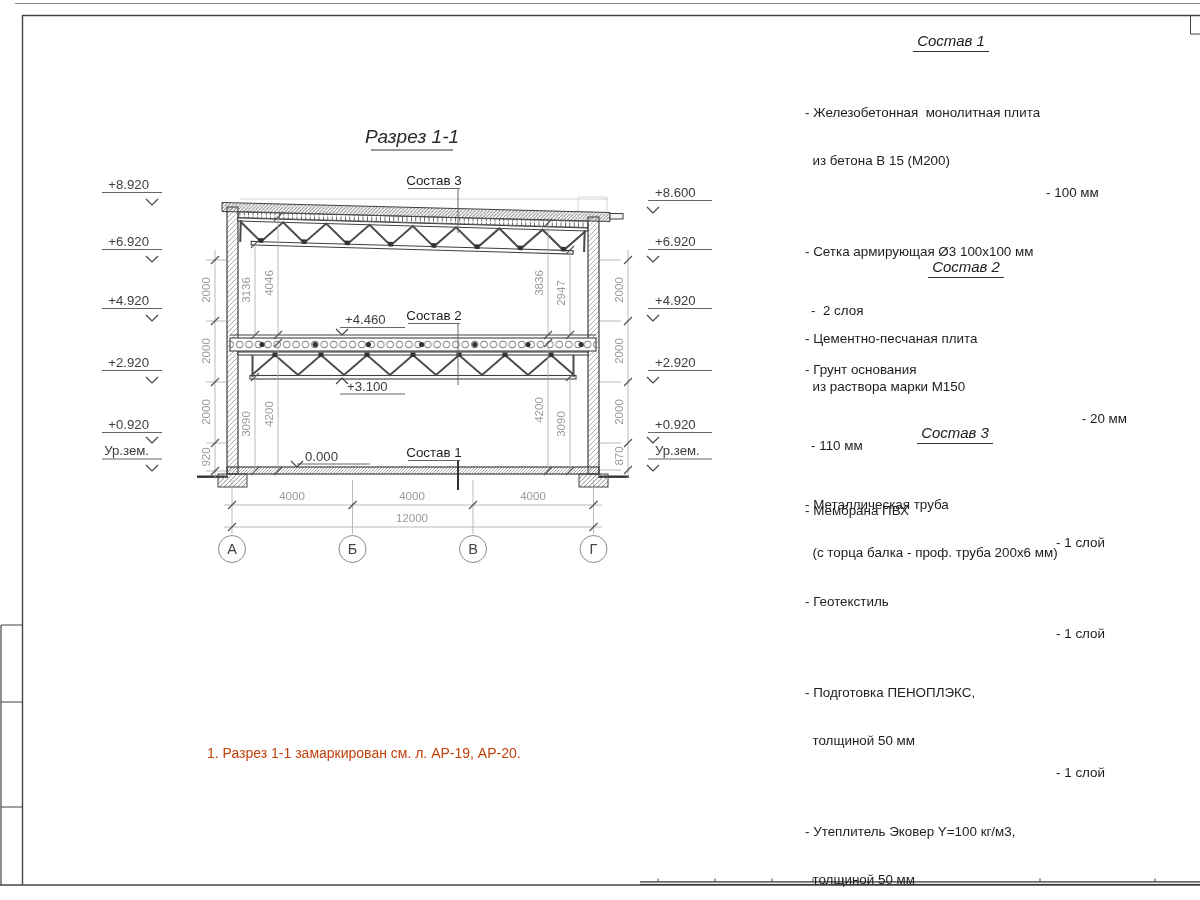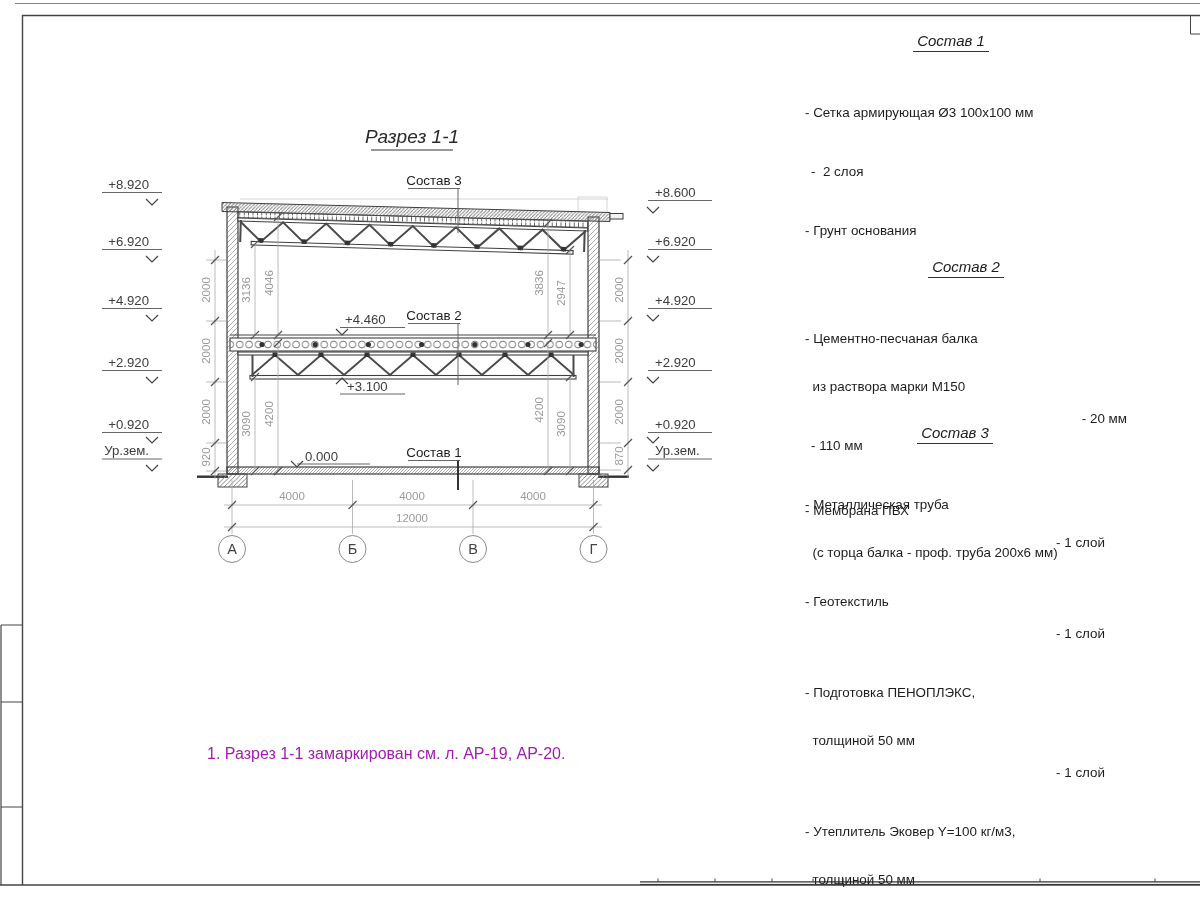--- a/index.html
+++ b/index.html
@@ -6,21 +6,21 @@
   body{width:1200px;height:900px;position:relative;overflow:hidden;
        font-family:"Liberation Sans","DejaVu Sans",sans-serif;color:#222;}
   #sheet-svg{position:absolute;left:0;top:0;}
   .panel{position:absolute;}
   .comp-title{text-align:center;font-style:italic;font-size:15px;color:#1d1d1d;margin-bottom:24px;}
   .comp-title span{border-bottom:1px solid #333;padding:0 4px 2px 4px;}
   .comp-item{display:flex;justify-content:space-between;align-items:flex-end;
              margin-bottom:11px;font-size:13.4px;line-height:16px;color:#1d1d1d;}
   .comp-lines{white-space:pre;}
   .comp-value{white-space:pre;padding-left:6px;}
-  #note{position:absolute;left:207px;top:745px;font-size:16px;color:#a21caf;}
+  #note{position:absolute;left:207px;top:745px;font-size:14px;color:#c2410c;}
   svg text{font-family:"Liberation Sans","DejaVu Sans",sans-serif;}
   .dimtxt{font-size:11.5px;fill:#9a9a9a;}
   .lvltxt{font-size:13.2px;fill:#3d3d3d;}
   .lbltxt{font-size:13.4px;fill:#1d1d1d;}
   .axtxt{font-size:14.5px;fill:#444;}
 </style>
 </head>
 <body>
 
 <svg id="sheet-svg" width="1200" height="900" viewBox="0 0 1200 900">
@@ -321,40 +321,47 @@
     <text x="434" y="457" text-anchor="middle" class="lbltxt">Состав 1</text>
     <line x1="408" y1="460.5" x2="460" y2="460.5" stroke="#555" stroke-width="0.9"></line>
     <line x1="458" y1="460.5" x2="458" y2="490" stroke="#333" stroke-width="2"></line>
   </g>
 </svg>
 
 <div class="panel" style="left:805px;top:32px;width:292px;">
   <div class="comp-title"><span>Состав 1</span></div>
   <div class="comp-item">
     <div class="comp-lines">
+      <div>- Железобетонная  монолитная плита</div>
+      <div>  из бетона В 15 (М200)</div>
+    </div>
+    <div class="comp-value">- 100 мм</div>
+  </div>
+  <div class="comp-item">
+    <div class="comp-lines">
       <div>- Сетка армирующая Ø3 100х100 мм</div>
     </div>
     <div class="comp-value"></div>
   </div>
   <div class="comp-item">
     <div class="comp-value">-  2 слоя</div>
   </div>
   <div class="comp-item">
     <div class="comp-lines">
       <div>- Грунт основания</div>
     </div>
     <div class="comp-value"></div>
   </div>
 </div>
 
 <div class="panel" style="left:805px;top:258px;width:322px;">
   <div class="comp-title"><span>Состав 2</span></div>
   <div class="comp-item">
     <div class="comp-lines">
-      <div>- Цементно-песчаная балка</div>
+      <div>- Цементно-песчаная плита</div>
       <div>  из раствора марки М150</div>
     </div>
     <div class="comp-value">- 20 мм</div>
   </div>
   <div class="comp-item">
     <div class="comp-value">- 110 мм</div>
   </div>
   <div class="comp-item">
     <div class="comp-lines">
       <div>- Металлическая труба</div>

